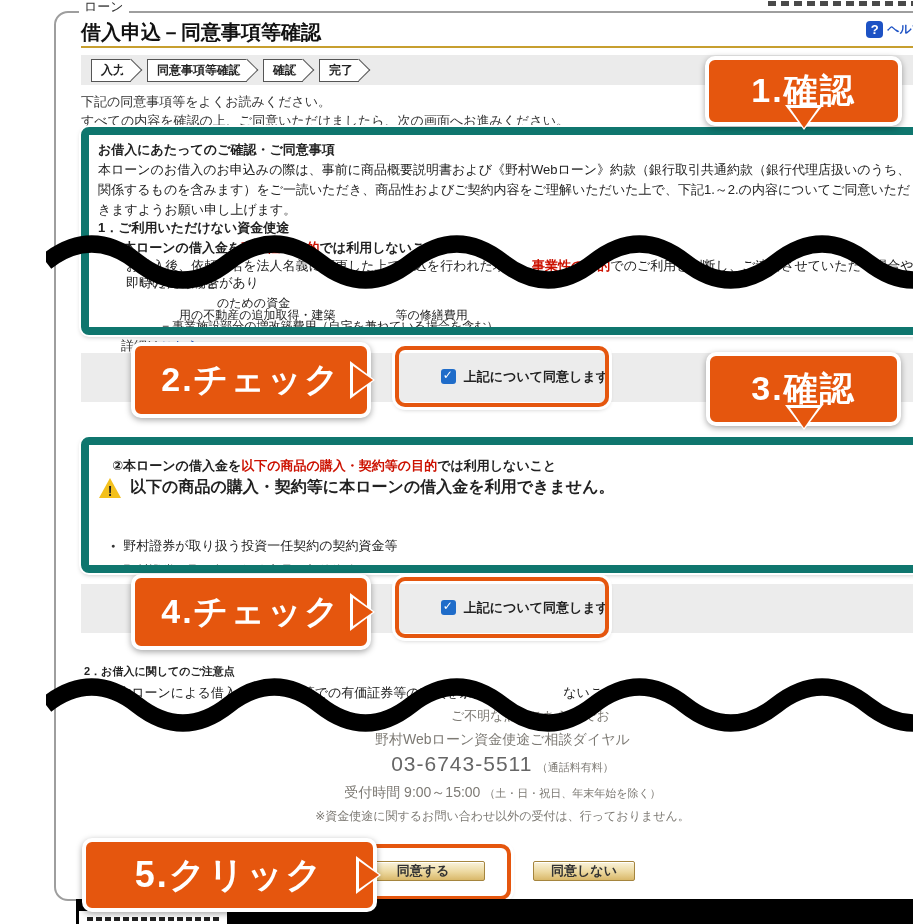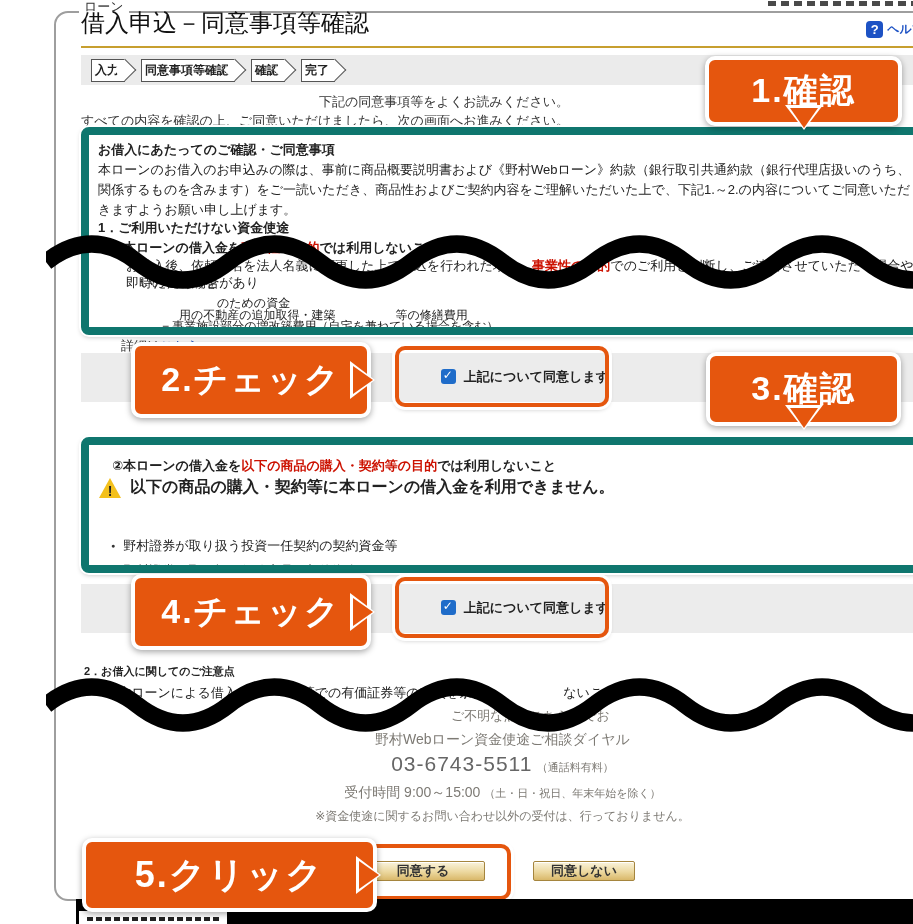--- a/index.html
+++ b/index.html
@@ -6,36 +6,36 @@
   #screen{position:relative;width:913px;height:924px;overflow:hidden;
     font-family:"Liberation Sans","DejaVu Sans",sans-serif;color:#222;background:#fff;margin-left:46px;}
 
   
   .frame{position:absolute;left:8px;top:11px;width:893px;height:890px;
     border:2px solid #9e9e9e;border-radius:14px;box-sizing:border-box;background:#fff;}
 
   .app-label{position:absolute;left:33px;top:-2px;font-size:13px;color:#333;background:#fff;padding:0 5px;z-index:5;}
   .clipped-dt{position:absolute;left:722px;top:1px;width:168px;height:5px;z-index:5;
     background:repeating-linear-gradient(90deg,#4a4a4a 0 8px,transparent 8px 13px);}
-  .page-title{position:absolute;left:35px;top:7px;font-size:24px;font-weight:normal;color:#111;z-index:5;}
+  .page-title{position:absolute;left:35px;top:19px;font-size:20px;font-weight:bold;color:#111;z-index:5;}
   .help{position:absolute;right:35px;top:21px;display:flex;align-items:center;gap:4px;z-index:5;cursor:pointer;}
   .help .qicon{width:17px;height:17px;background:#1d52c4;border-radius:4px;color:#fff;font-size:13px;font-weight:bold;
     display:flex;align-items:center;justify-content:center;}
   .help .hlabel{color:#1d52c4;font-size:12px;font-weight:bold;}
   .gold-rule{position:absolute;left:35px;top:46px;width:843px;height:2px;background:#c79f2f;z-index:4;}
 
   
   .steps{position:absolute;left:35px;top:55px;width:843px;height:30px;background:#ebebeb;
     display:flex;align-items:center;gap:16px;padding-left:10px;box-sizing:border-box;z-index:5;}
   .step{position:relative;height:21px;line-height:21px;background:#fff;border:1px solid #555;border-right:none;
-    padding:0 6px 0 3px;font-size:12px;font-weight:bold;color:#222;}
+    padding:0 6px 0 9px;font-size:12px;font-weight:bold;color:#222;}
   .step::after{content:"";position:absolute;right:-8px;top:2.5px;width:15px;height:15px;background:#fff;
     border-top:1px solid #555;border-right:1px solid #555;transform:rotate(45deg);}
 
-  .intro{position:absolute;left:35px;top:92px;font-size:13px;line-height:19px;color:#333;z-index:5;text-align:right;}
+  .intro{position:absolute;left:35px;top:92px;font-size:13px;line-height:19px;color:#333;z-index:5;}
 
   
   .obox{position:absolute;background:#fff;border:8px solid #0f766e;border-radius:8px;box-sizing:border-box;
     box-shadow:0 0 0 2px #fff,0 2px 5px rgba(0,0,0,.25);z-index:10;overflow:hidden;}
   .obox .abs{position:absolute;}
   .b{font-weight:bold;}
   .red{color:#cc1100;font-weight:bold;}
   .t13{font-size:13px;}
 
   

